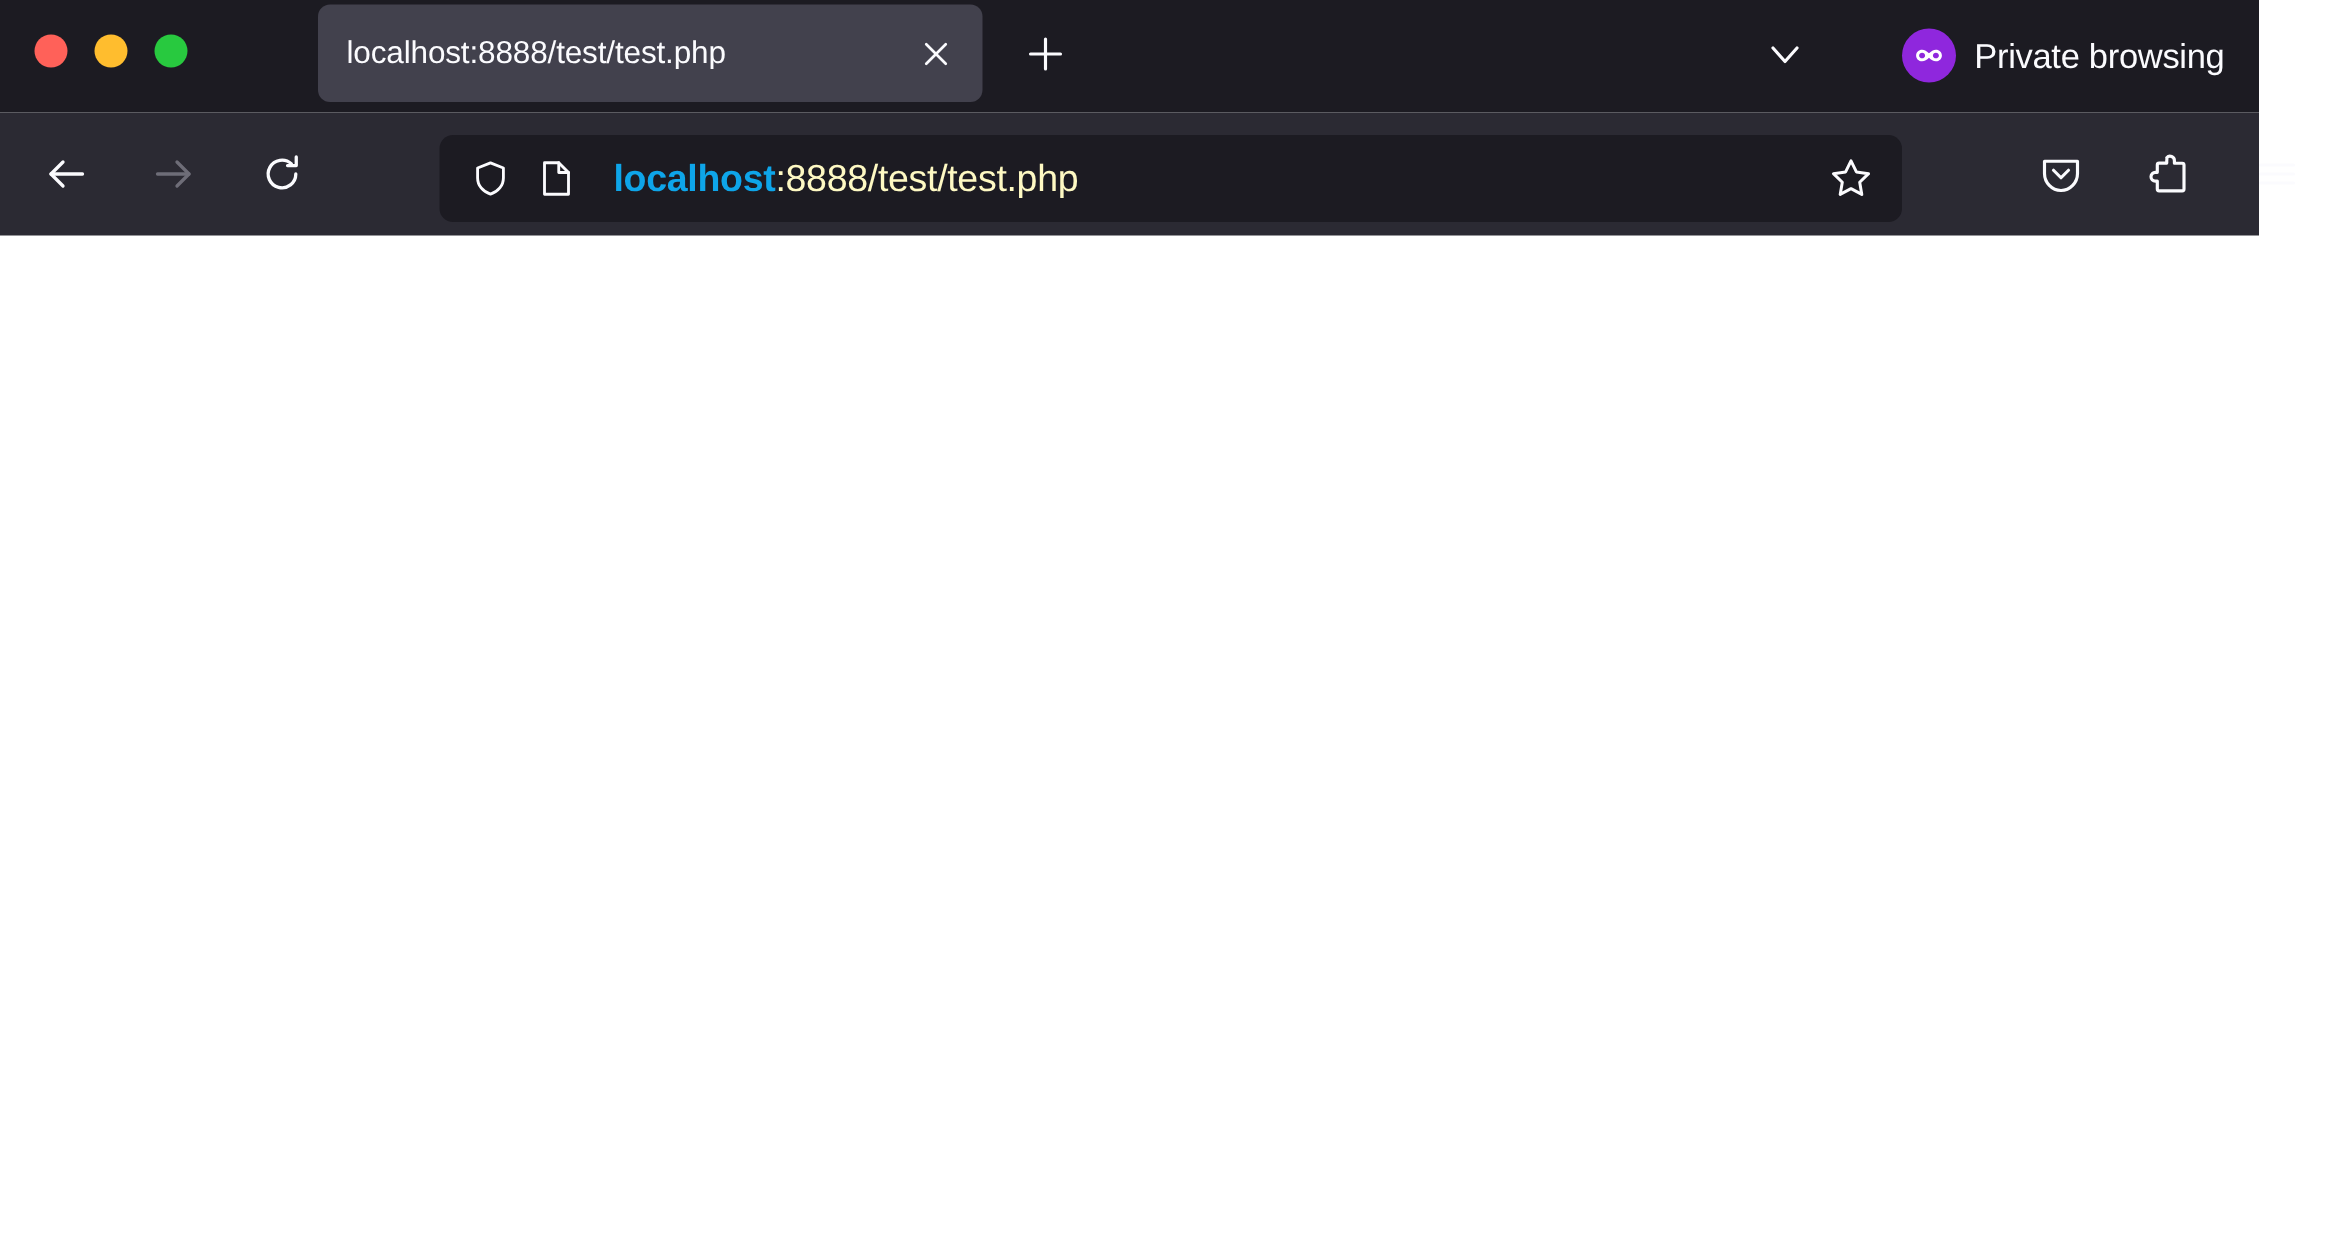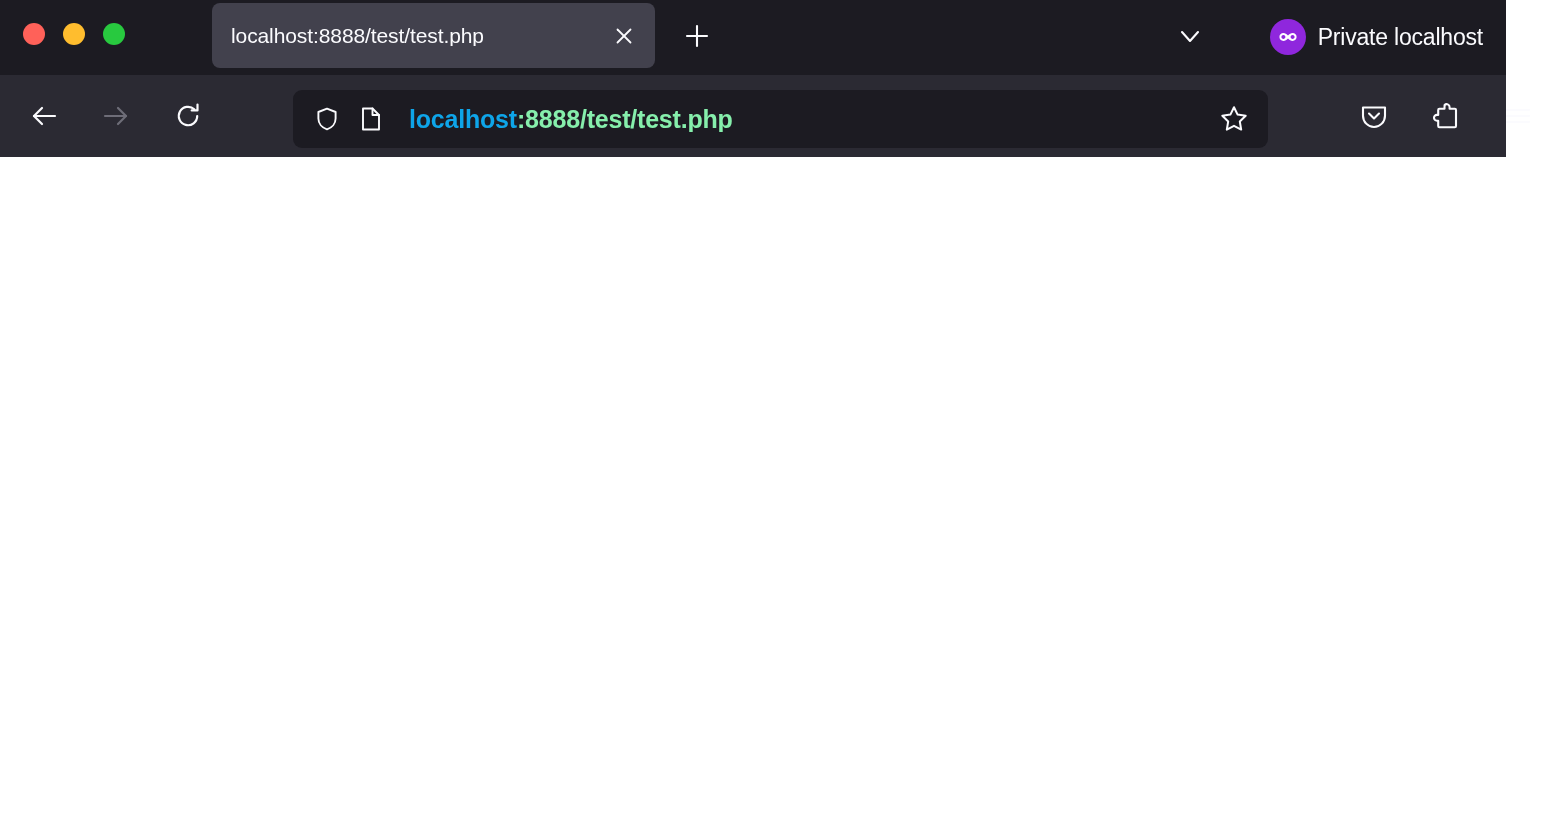--- a/index.html
+++ b/index.html
@@ -199,22 +199,22 @@
     line-height: 1;
     white-space: nowrap;
     overflow: hidden;
     letter-spacing: -0.2px;
   }
   #urlbar-host {
     color: #0ea5e9;
     font-weight: 700;
   }
   #urlbar-path {
-    color: #86efac;
-    font-weight: 700;
+    color: #fef9c3;
+    font-weight: 400;
   }
   #urlbar-bookmark {
     flex: 0 0 auto;
     width: 52px;
     height: 52px;
     display: flex;
     align-items: center;
     justify-content: center;
     border-radius: 6px;
   }
@@ -283,21 +283,21 @@
 
           <g fill="#ffffff">
             <path d="M7.4 8.1c-2.3 0-4 1.7-4 3.9s1.7 3.9 4 3.9c1.7 0 3.2-1 4.6-2.4
                      1.4 1.4 2.9 2.4 4.6 2.4 2.3 0 4-1.7 4-3.9s-1.7-3.9-4-3.9
                      c-1.7 0-3.2 1-4.6 2.4C10.6 9.1 9.1 8.1 7.4 8.1z
                      M7.4 10.1c1.1 0 2 .8 2 1.9s-.9 1.9-2 1.9-2-.8-2-1.9.9-1.9 2-1.9z
                      M16.6 10.1c1.1 0 2 .8 2 1.9s-.9 1.9-2 1.9-2-.8-2-1.9.9-1.9 2-1.9z"></path>
           </g>
         </svg>
       </span>
-      <span id="private-label">Private localhost</span>
+      <span id="private-label">Private browsing</span>
     </div>
 
   </div>
 
   <div id="nav-toolbar">
 
     <div class="nav-btn" id="nav-back">
       <svg width="34" height="34" viewBox="0 0 34 34" fill="none" stroke="#fbfbfe" stroke-width="2.2" stroke-linecap="round" stroke-linejoin="round">
         <line x1="28" y1="17" x2="7" y2="17"></line>
         <polyline points="15,9 7,17 15,25"></polyline>

